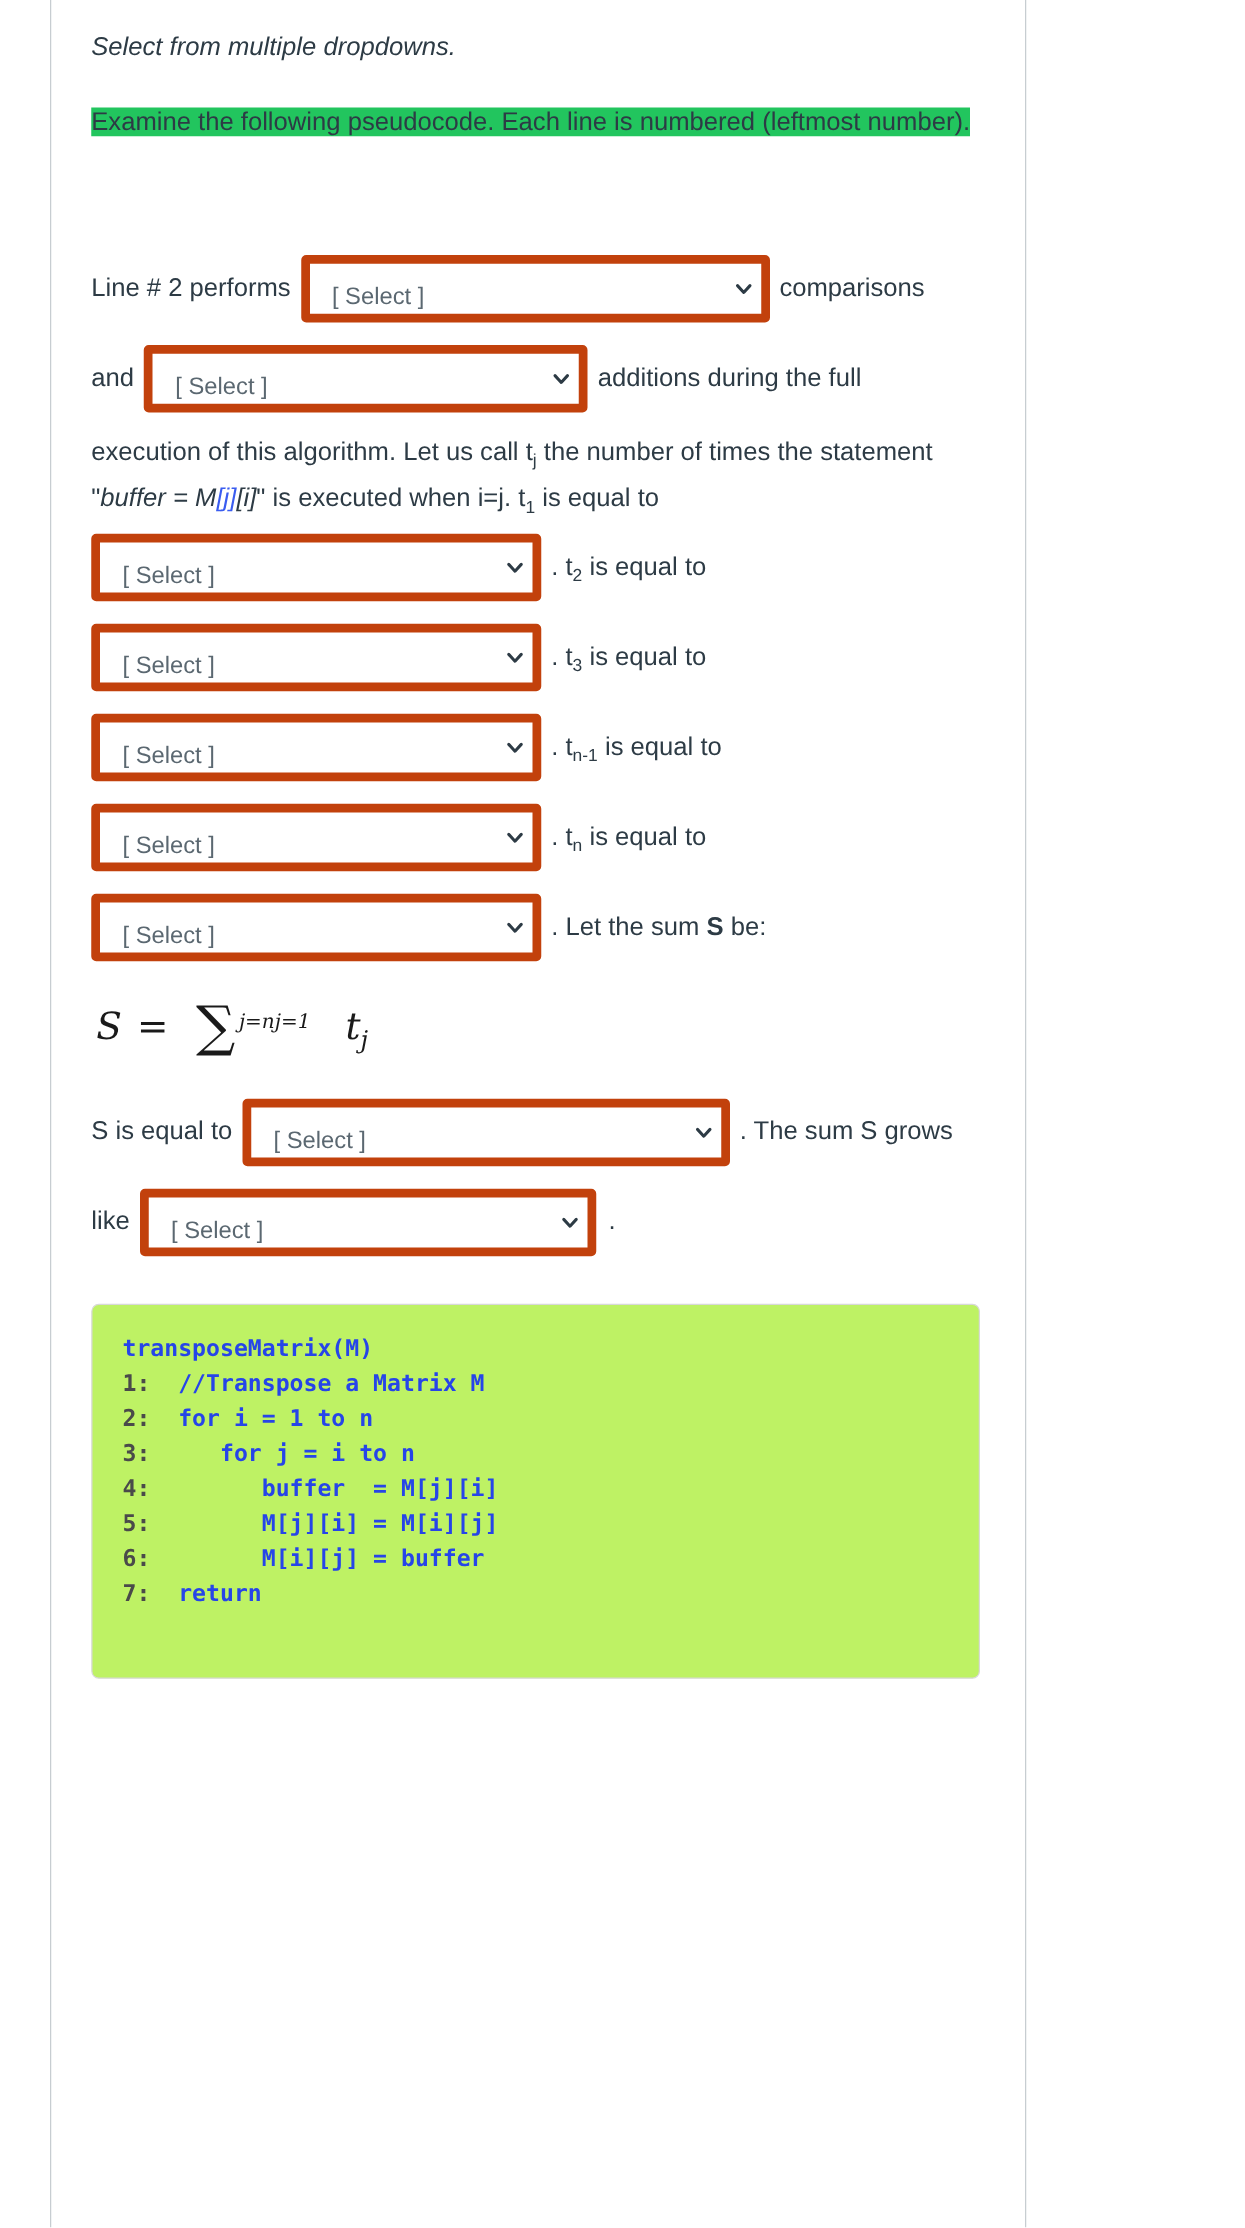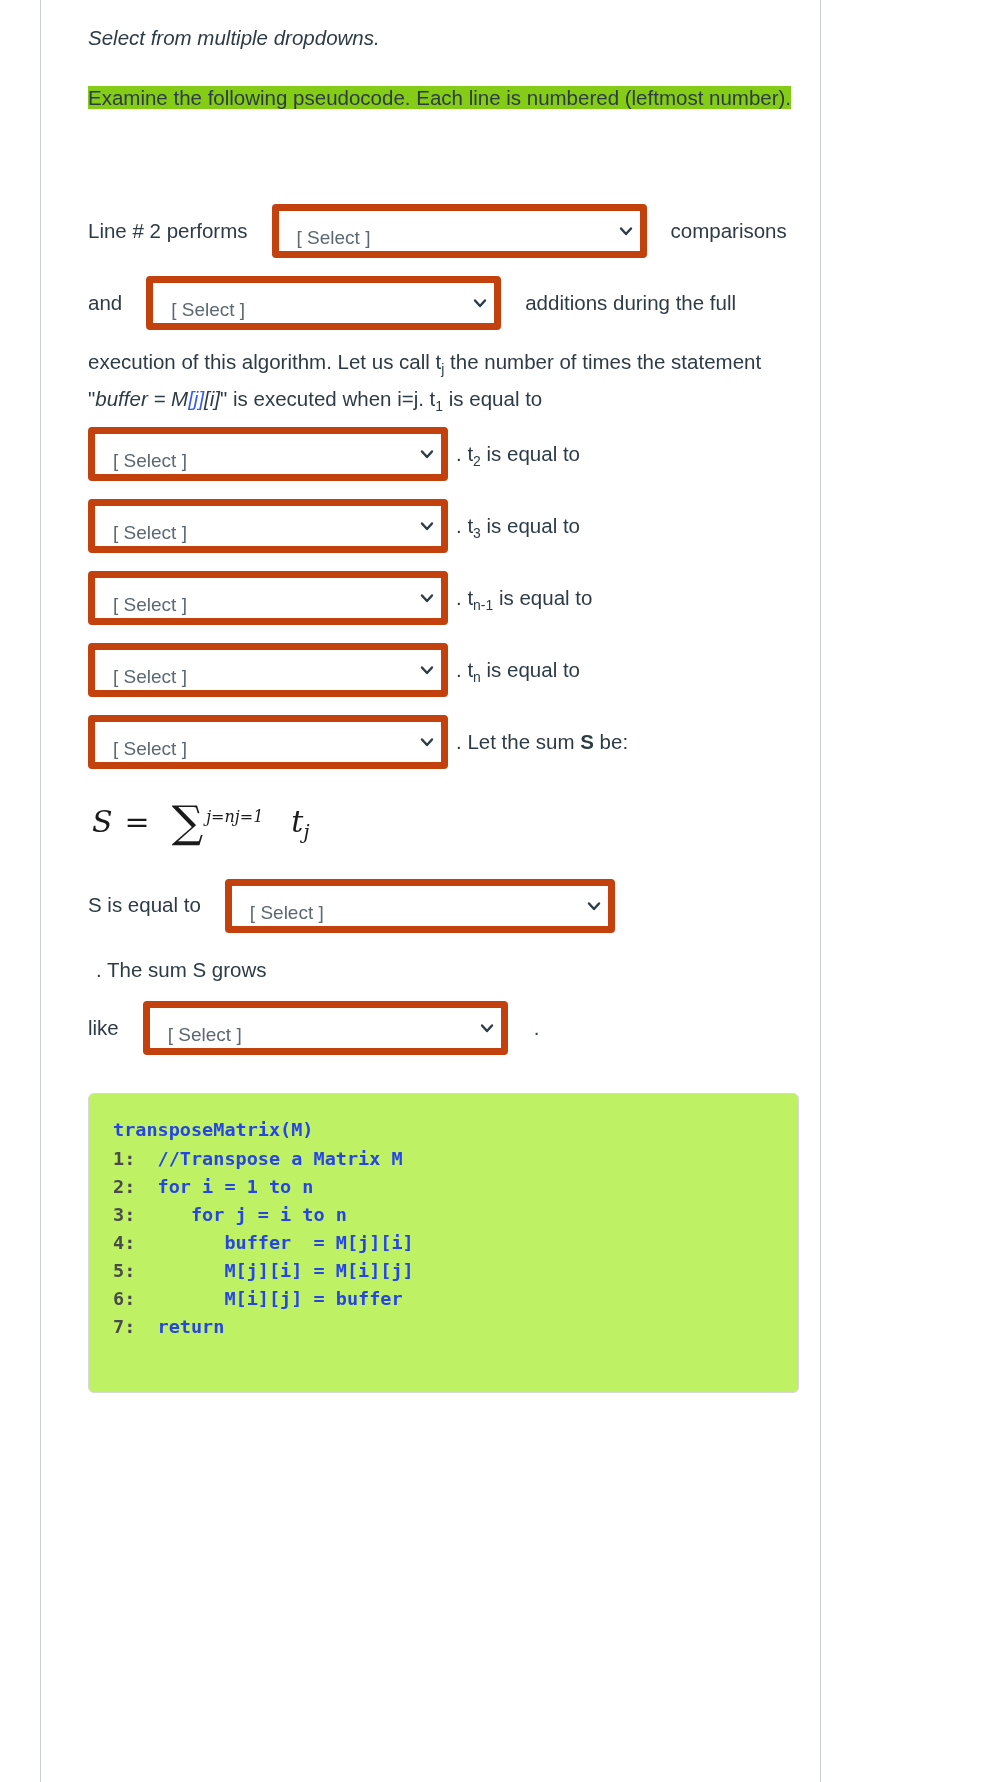--- a/index.html
+++ b/index.html
@@ -30,60 +30,59 @@
   }
   .rail-right {
     position: absolute;
     left: 820px; top: 0;
     width: 1px; height: 1782px;
     background: #c7cdd1;
   }
 
   .content {
     position: absolute;
-    left: 54px; top: 0;
+    left: 39px; top: 0;
     width: 779px;
     box-sizing: border-box;
     padding: 10px 34px 0 34px;
   }
 
   
   .prompt {
     font-style: italic;
     font-size: 20.5px;
     line-height: 1.55;
     margin: 12px 0 26px 0;
     color: #2d3b45;
   }
   .para {
     font-size: 20.5px;
     line-height: 1.78;
     margin: 0 0 26px 0;
     color: #2d3b45;
   }
   .hl {
-    background: #84cc16;
+    background: #22c55e;
     box-decoration-break: clone;
     -webkit-box-decoration-break: clone;
   }
   .para.plain {
     margin: 0 0 6px 0;
   }
 
   .gap-big { height: 58px; }
 
   
   .row {
     display: flex;
     align-items: center;
     flex-wrap: wrap;
     font-size: 20.5px;
     line-height: 1.7;
     margin-bottom: 10px;
-    gap: 16px;
   }
   .row .txt { white-space: pre; }
 
   select.dd {
     -webkit-appearance: none;
     -moz-appearance: none;
     appearance: none;
     font-family: "Liberation Sans", sans-serif;
     font-size: 19px;
     color: #5b6871;

